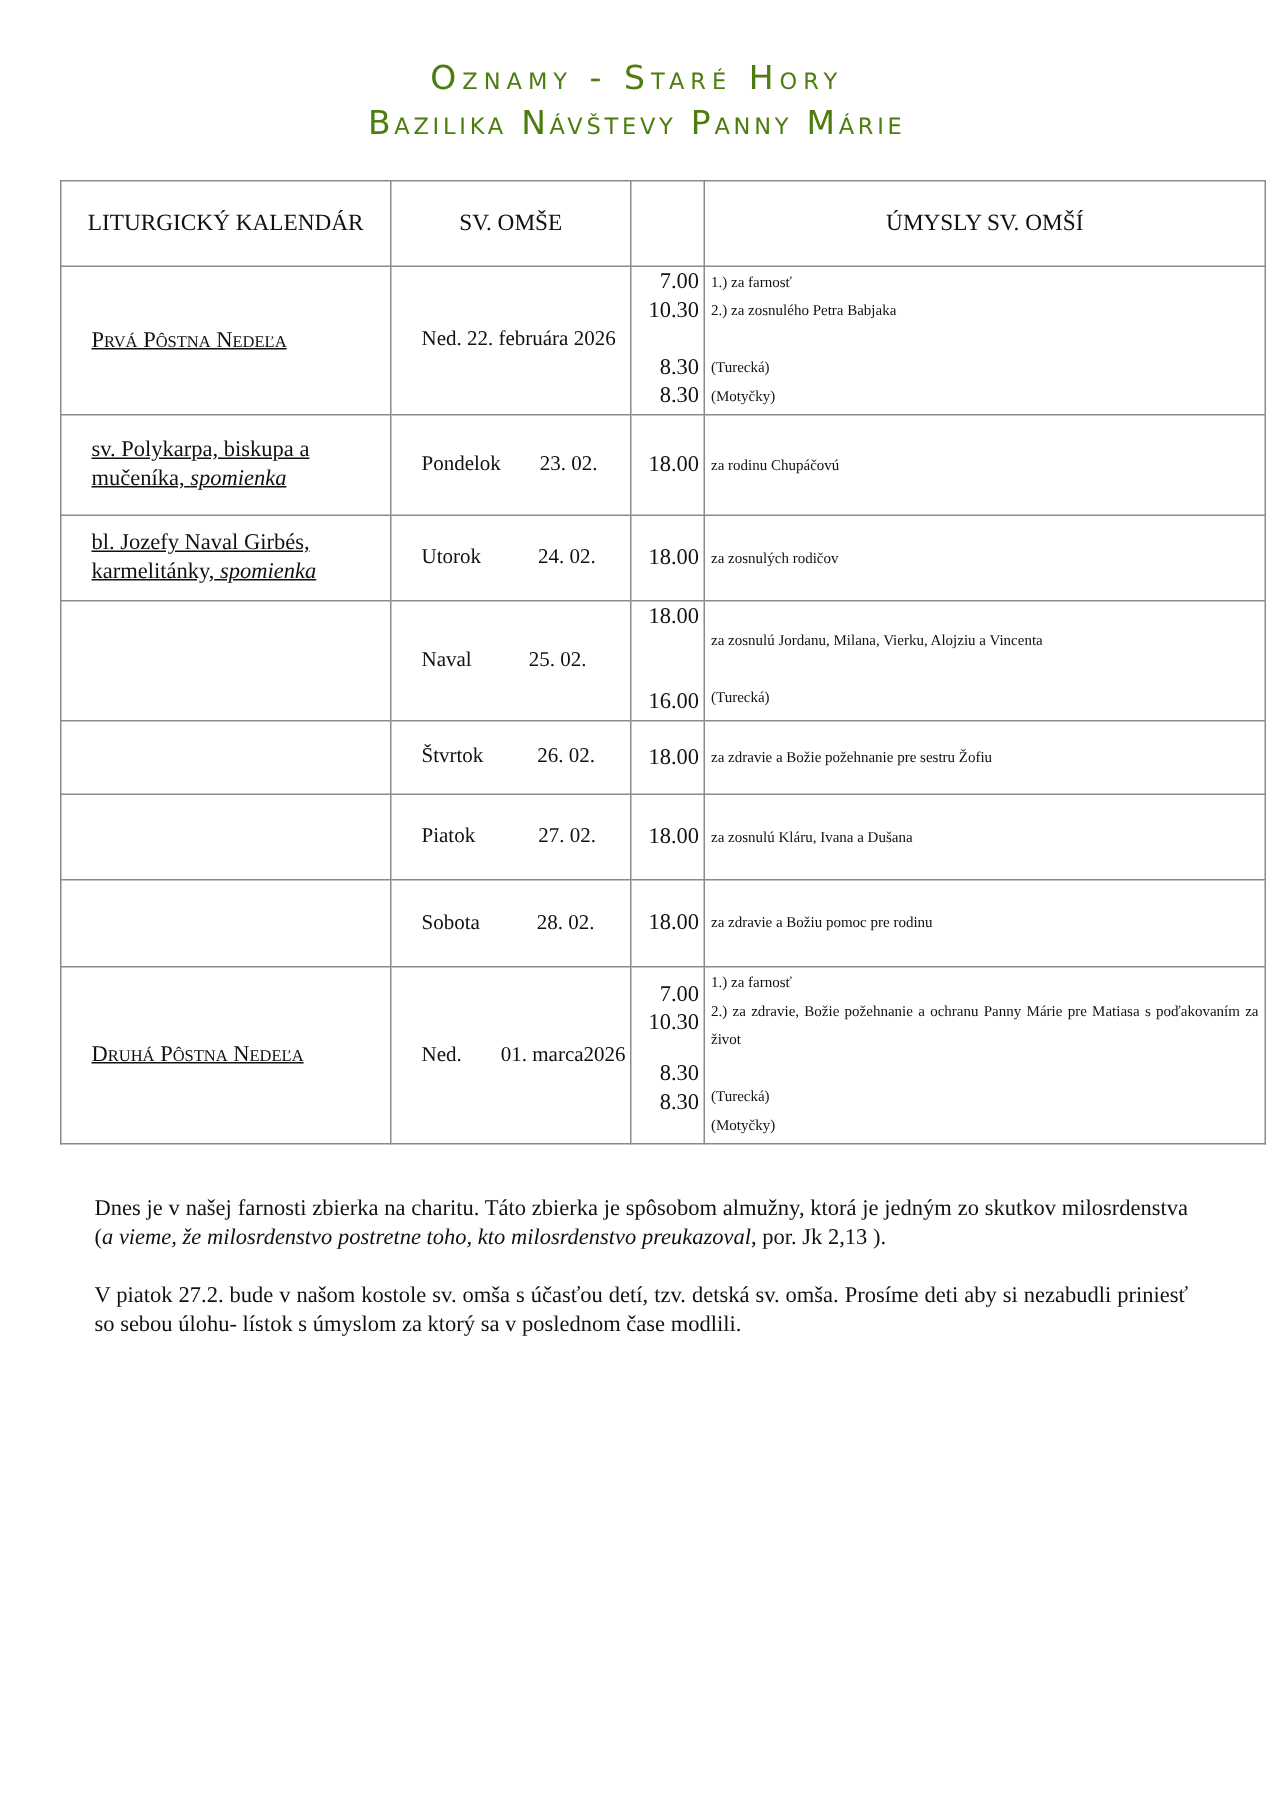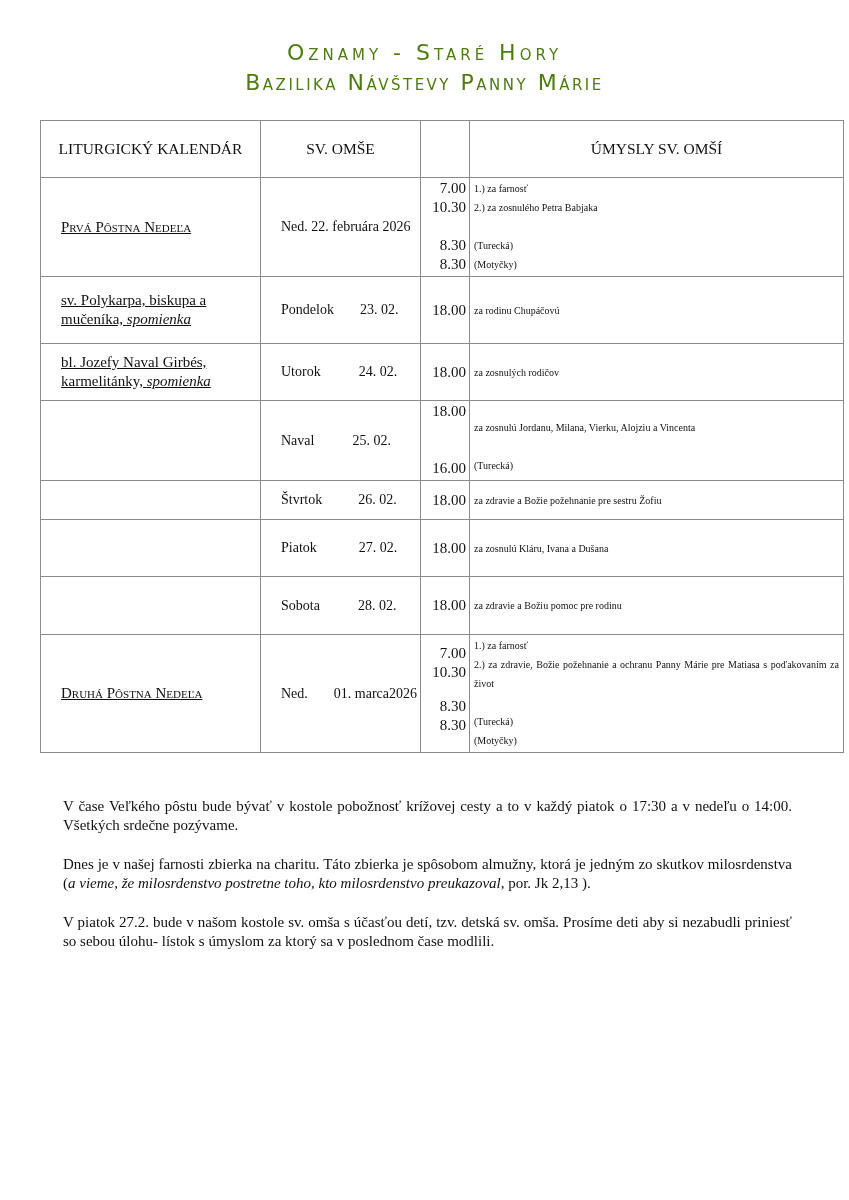--- a/index.html
+++ b/index.html
@@ -127,21 +127,21 @@
       <span class="gap"></span>
       <span class="line">16.00</span>
     </td>
     <td class="int">
       <span style="display:block; text-align:justify; text-align-last:left;margin-top:16px;">za zosnulú Jordanu, Milana, Vierku, Alojziu a Vincenta</span>
       <span class="gap"></span>
       <span class="line">(Turecká)</span>
     </td>
   </tr>
 
-  <tr style="height:39px;">
+  <tr style="height:49px;">
     <td class="cal"></td>
     <td class="day">
       <span>Štvrtok</span><span style="display:inline-block;width:36px;"></span><span>26. 02.</span>
     </td>
     <td class="times mid">
       <span class="line">18.00</span>
     </td>
     <td class="int mid">
       <span class="line">za zdravie a Božie požehnanie pre sestru Žofiu</span>
     </td>
@@ -190,16 +190,15 @@
       <span style="display:block; text-align:justify;">2.) za zdravie, Božie požehnanie a ochranu Panny Márie pre Matiasa s poďakovaním za život</span>
       <span class="gap"></span>
       <span class="line">(Turecká)</span>
       <span class="line">(Motyčky)</span>
     </td>
   </tr>
 </tbody>
   </table>
 
 <div class="notes">
-  <p>V čase Veľkého pôstu bude bývať v kostole pobožnosť krížovej cesty a to v každý piatok o 17:30 a v nedeľu o 14:00. Všetkých srdečne pozývame.</p>
   <p><span>Dnes je v našej farnosti zbierka na charitu. Táto zbierka je spôsobom almužny, ktorá je jedným zo skutkov milosrdenstva (</span><i>a vieme, že milosrdenstvo postretne toho, kto milosrdenstvo preukazoval</i><span>, por. Jk 2,13 ).</span></p>
   <p>V piatok 27.2. bude v našom kostole sv. omša s účasťou detí, tzv. detská sv. omša. Prosíme deti aby si nezabudli priniesť so sebou úlohu- lístok s úmyslom za ktorý sa v poslednom čase modlili.</p>
 </div>
 
 </body></html>

